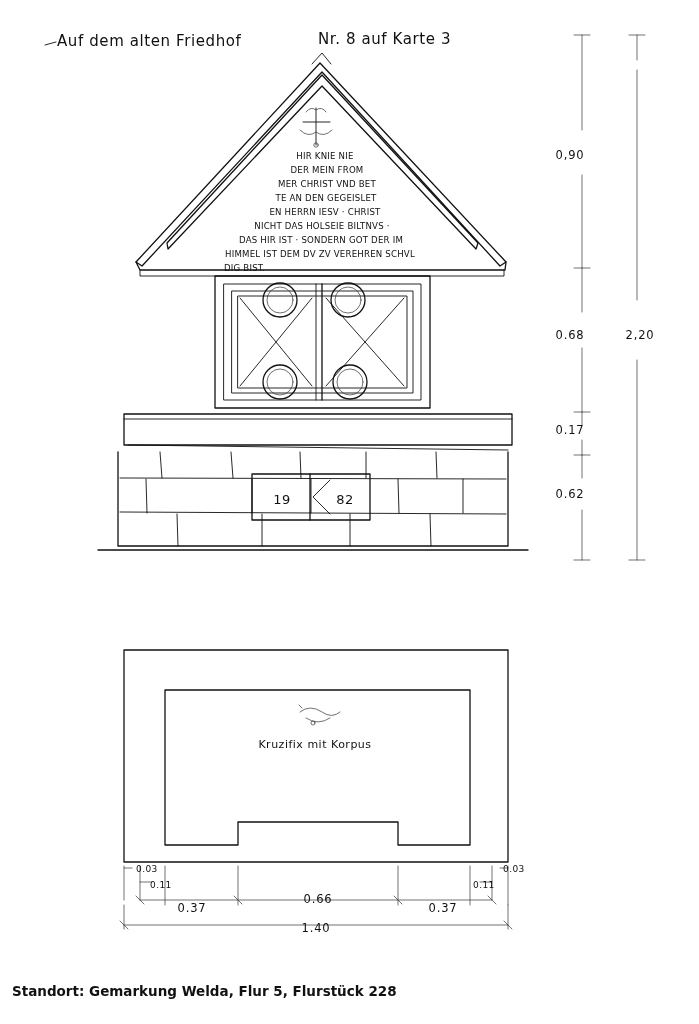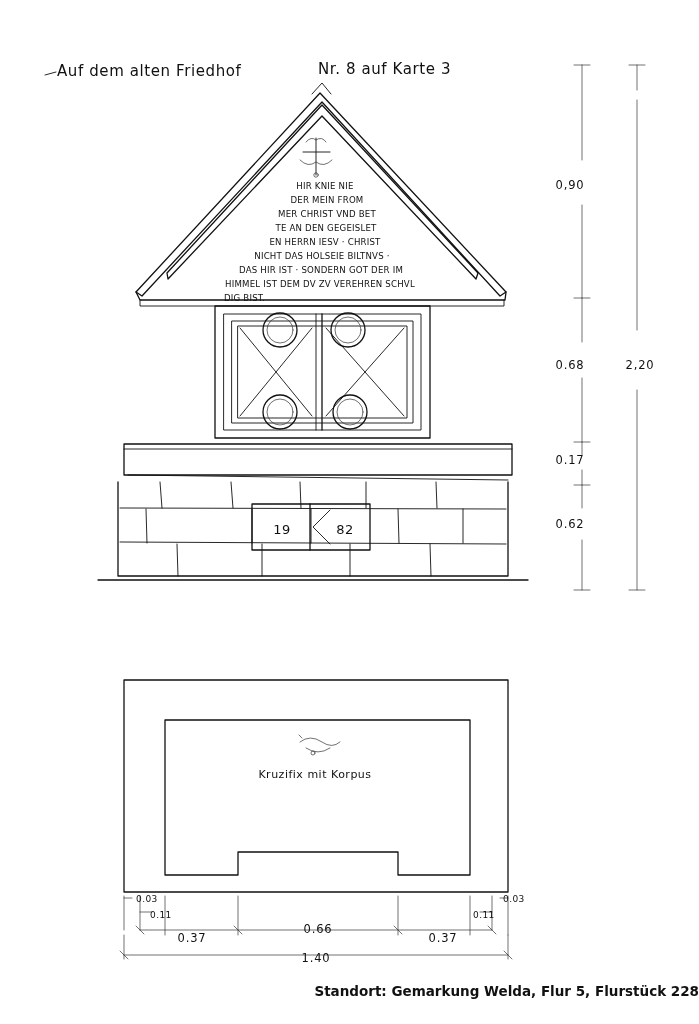--- a/index.html
+++ b/index.html
@@ -11,21 +11,20 @@
     width: 699px;
     height: 1024px;
     position: relative;
     overflow: hidden;
     font-family: "DejaVu Sans", sans-serif;
     color: #111;
   }
   .page {
     position: absolute;
     inset: 0;
-    margin-top: 30px;
   }
   svg.drawing {
     position: absolute;
     left: 0;
     top: 0;
     width: 699px;
     height: 1024px;
   }
   .hand {
     font-family: "DejaVu Sans", sans-serif;
@@ -73,21 +72,21 @@
     stroke: #333;
     fill: none;
     stroke-width: 0.7;
     stroke-linecap: round;
   }
   .footer {
     position: absolute;
     left: 12px;
     right: 0;
     bottom: 22px;
-    text-align: right;
+    text-align: left;
     line-height: 1.45;
   }
   .footer div {
     font-family: "DejaVu Sans", sans-serif;
     font-size: 13.5px;
     font-weight: bold;
     color: #111;
   }
 </style>
 </head>

